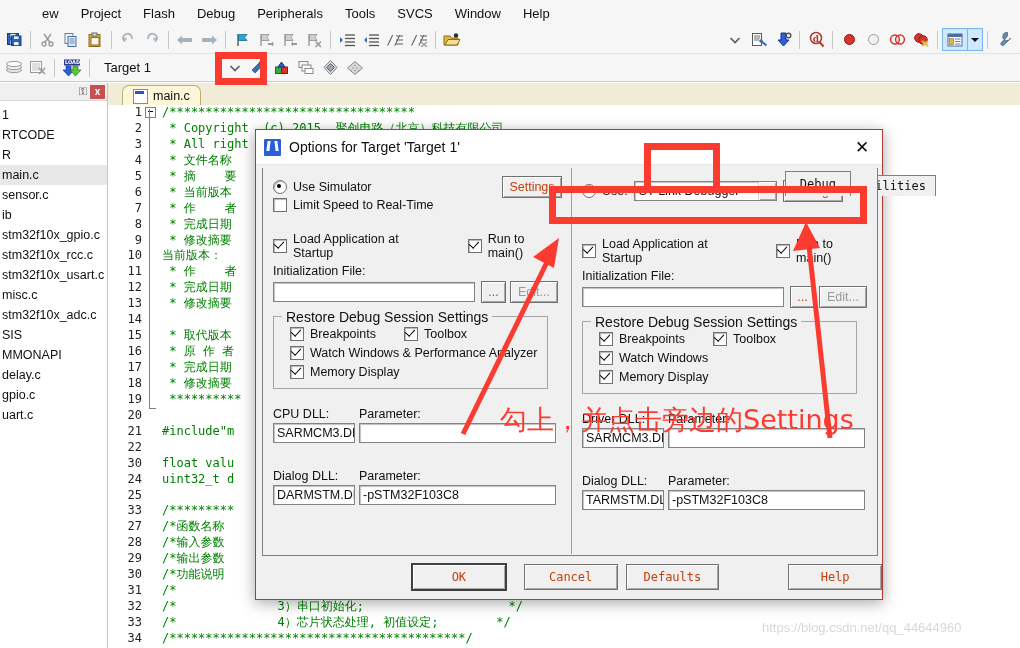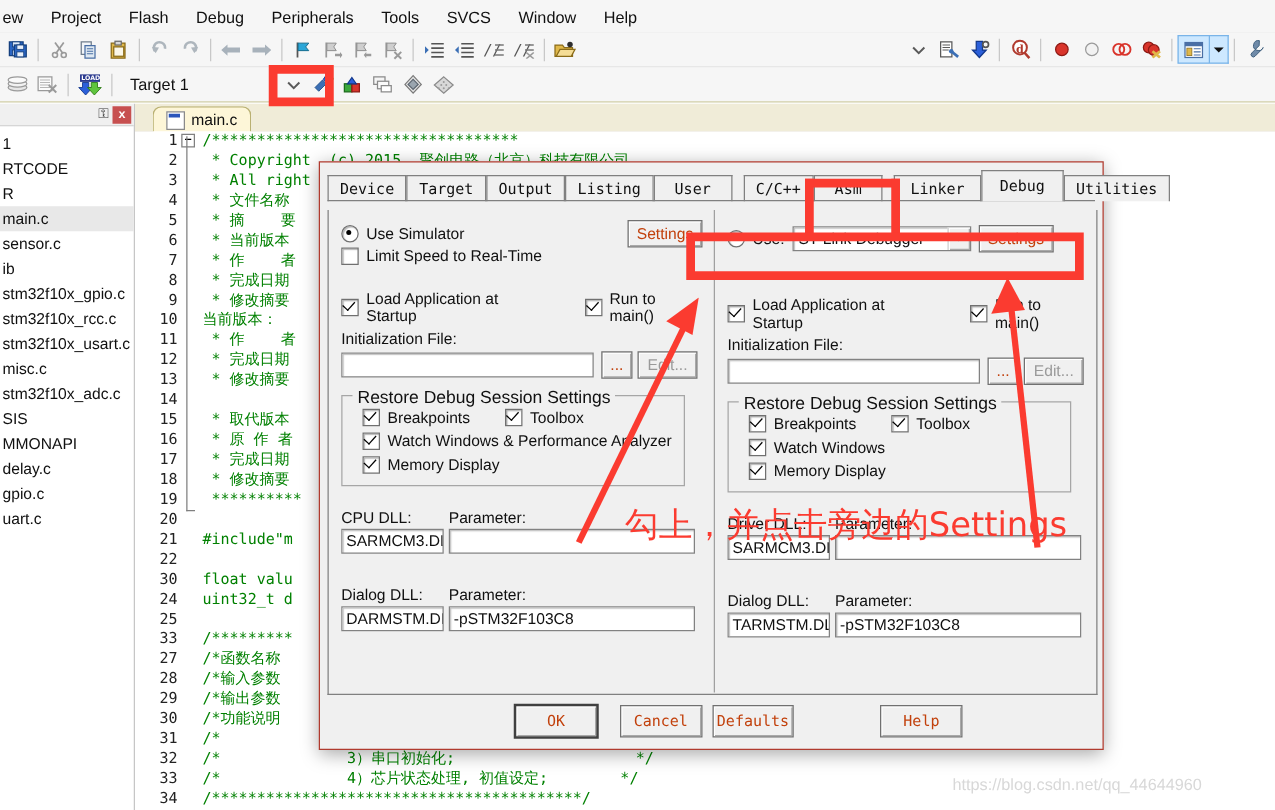--- a/index.html
+++ b/index.html
@@ -11,21 +11,21 @@
   }
   
   #menubar{
     position:absolute;left:0;top:0;width:1020px;height:26px;
     background:#f6f6f6;border-bottom:1px solid #e2e2e2;
     display:flex;align-items:center;
   }
   .menu-item{
     font-size:13px;color:#101010;padding:3px 11px;cursor:default;white-space:nowrap;
   }
-  .menu-item:first-child{padding-left:2px;}
+  .menu-item:first-child{padding-left:2px;margin-left:40px;}
 
   
   #toolbar1{
     position:absolute;left:0;top:26px;width:1020px;height:28px;
     background:#f6f6f6;border-bottom:1px solid #e2e2e2;
     display:flex;align-items:center;padding-left:2px;box-sizing:border-box;
   }
   .tb-btn{
     width:24px;height:23px;display:flex;align-items:center;justify-content:center;
     position:relative;
@@ -216,21 +216,21 @@
     width:17px;height:100%;background:#f0f0f0;border-left:1px solid #d4d4d4;
     display:flex;align-items:center;justify-content:center;
     box-shadow:inset 1px 1px 0 #fff, inset -1px -1px 0 #a8a8a8;
   }
   .tri-down{
     width:0;height:0;border-left:4px solid transparent;border-right:4px solid transparent;
     border-top:4px solid #101010;
   }
 
   #dlg-footer{
-    position:absolute;left:0;bottom:0;width:514px;height:45px;
+    position:absolute;left:0;bottom:0;width:626px;height:45px;
     display:flex;align-items:center;
   }
   .footbtn{
     height:24px;width:97px;font-family:"DejaVu Sans Mono","Liberation Mono",monospace;
     font-size:12px;
   }
   .footbtn.def{border:2px solid #404040;}
 
   
   .redbox{position:absolute;border:7px solid #fb3b30;box-sizing:border-box;z-index:60;}
@@ -640,20 +640,25 @@
       <div class="cline"><span class="lno">31</span><span class="gut"></span><span class="ctext">/*              2) LED端口初始化;                 */</span></div>
       <div class="cline"><span class="lno">32</span><span class="gut"></span><span class="ctext">/*              3）串口初始化;                    */</span></div>
       <div class="cline"><span class="lno">33</span><span class="gut"></span><span class="ctext">/*              4）芯片状态处理, 初值设定;        */</span></div>
       <div class="cline"><span class="lno">34</span><span class="gut"></span><span class="ctext">/*****************************************/</span></div>
     </div>
   </div>
 </div>
 
 <div id="dialog">
 
+  <div id="dlg-title">
+    <div id="dlg-icon"></div>
+    <div id="dlg-title-text">Options for Target 'Target 1'</div>
+    <div id="dlg-close">✕</div>
+  </div>
 
   <div id="dlg-tabs">
     <div class="dtab">Device</div>
     <div class="dtab">Target</div>
     <div class="dtab">Output</div>
     <div class="dtab">Listing</div>
     <div class="dtab" style="padding:0 16px;">User</div>
     <div class="dtab" style="margin-left:9px;">C/C++</div>
     <div class="dtab" style="padding:0 16px;">Asm</div>
     <div class="dtab" style="margin-left:9px;padding:0 12px;">Linker</div>

